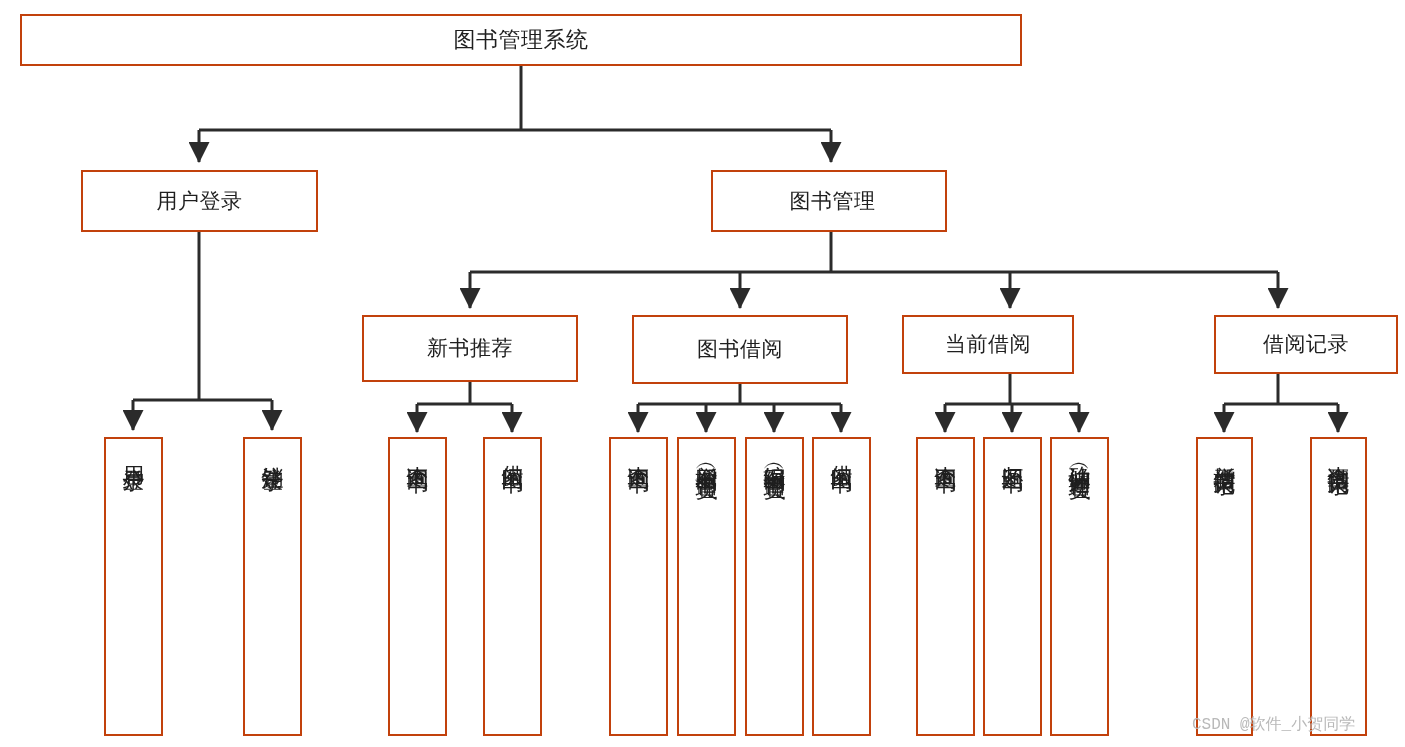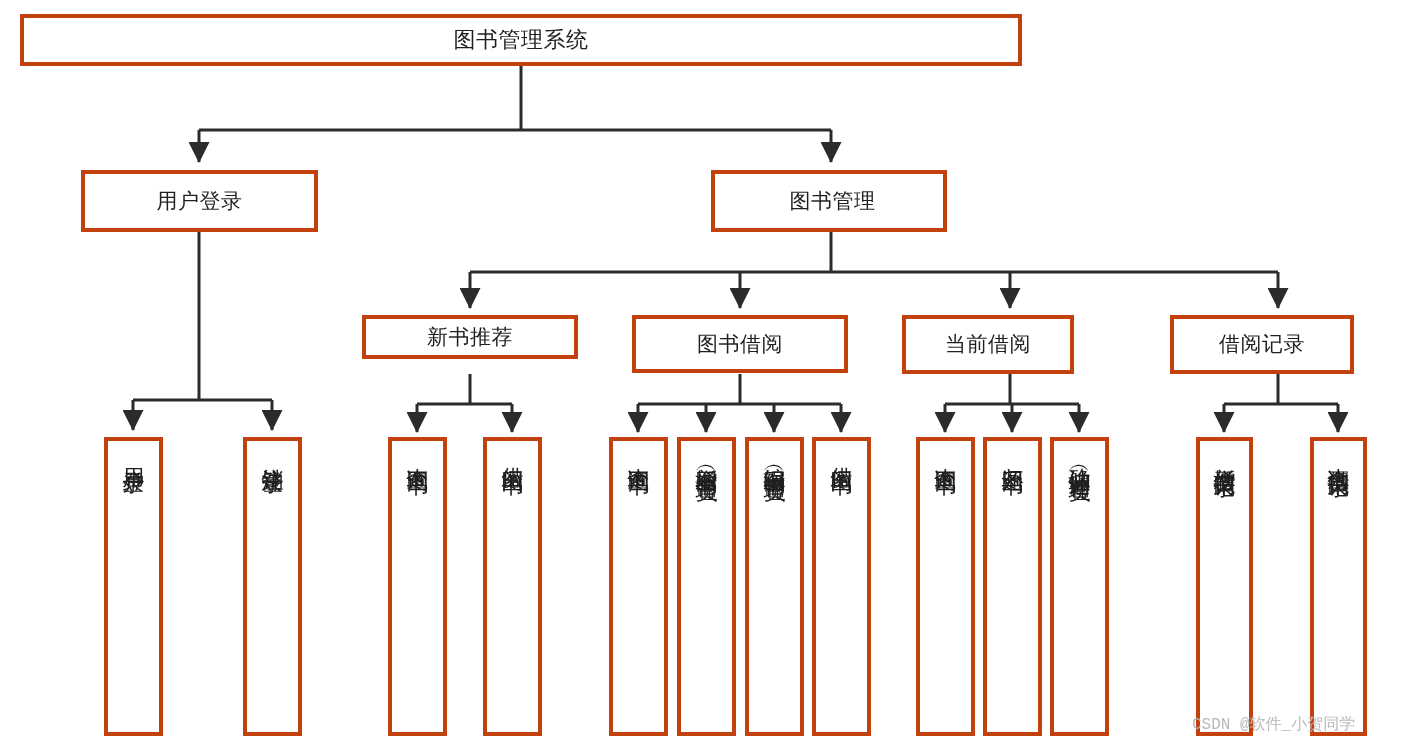--- a/index.html
+++ b/index.html
@@ -19,21 +19,21 @@
     position:absolute;
     left:0;top:0;
     width:1405px;
     height:747px;
     pointer-events:none;
   }
   .node{
     position:absolute;
     box-sizing:border-box;
     background:#ffffff;
-    border:4px solid #c2410c;
+    border:2px solid #c2410c;
     display:flex;
     align-items:center;
     justify-content:center;
     z-index:3;
   }
   .node .label{
     display:block;
     text-align:center;
     color:#1f1f1f;
     line-height:1.18;
@@ -129,33 +129,33 @@
   </div>
 
   <div class="node horiz" style="left:81px; top:170px; width:237px; height:62px;">
     <span class="label">用户登录</span>
   </div>
 
   <div class="node horiz" style="left:711px; top:170px; width:236px; height:62px;padding-left:7px;">
     <span class="label">图书管理</span>
   </div>
 
-  <div class="node horiz" style="left:362px; top:315px; width:216px; height:44px;">
+  <div class="node horiz" style="left:362px; top:315px; width:216px; height:67px;">
     <span class="label">新书推荐</span>
   </div>
 
-  <div class="node horiz" style="left:632px; top:315px; width:216px; height:58px;">
+  <div class="node horiz" style="left:632px; top:315px; width:216px; height:69px;">
     <span class="label">图书借阅</span>
   </div>
 
   <div class="node horiz" style="left:902px; top:315px; width:172px; height:59px;">
     <span class="label">当前借阅</span>
   </div>
 
-  <div class="node horiz" style="left:1170px; top:315px; width:184px; height:59px;">
+  <div class="node horiz" style="left:1214px; top:315px; width:184px; height:59px;">
     <span class="label">借阅记录</span>
   </div>
 
   <div class="node vert" style="left:104px; top:437px; width:59px; height:299px;">
     <span class="label">用户登录</span>
   </div>
 
   <div class="node vert" style="left:243px; top:437px; width:59px; height:299px;">
     <span class="label">注销登录</span>
   </div>

